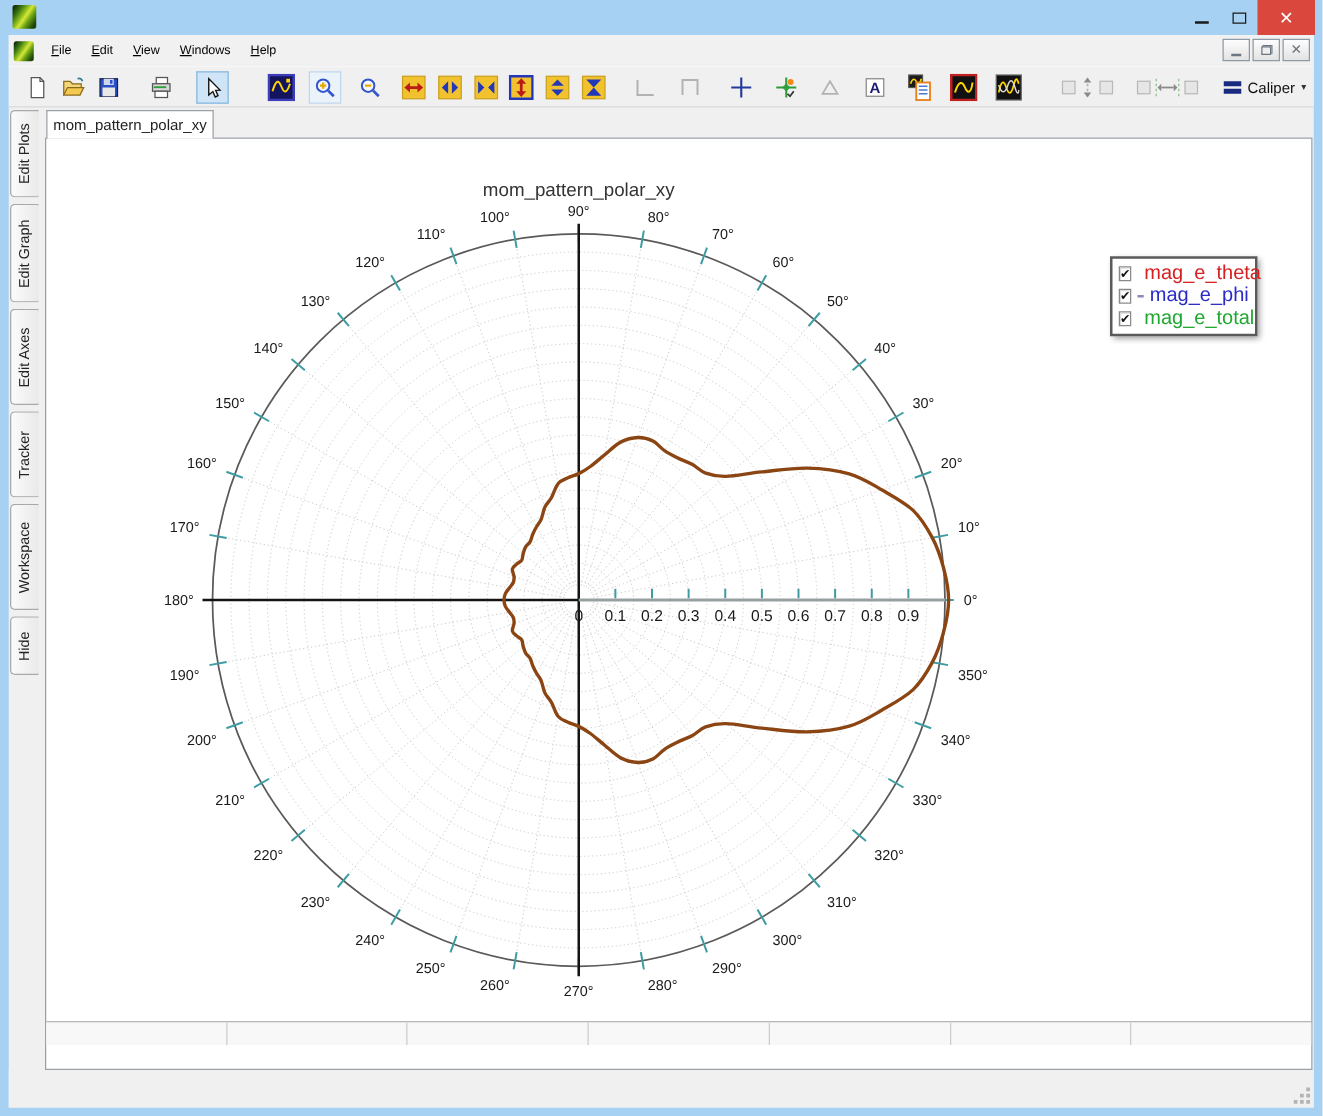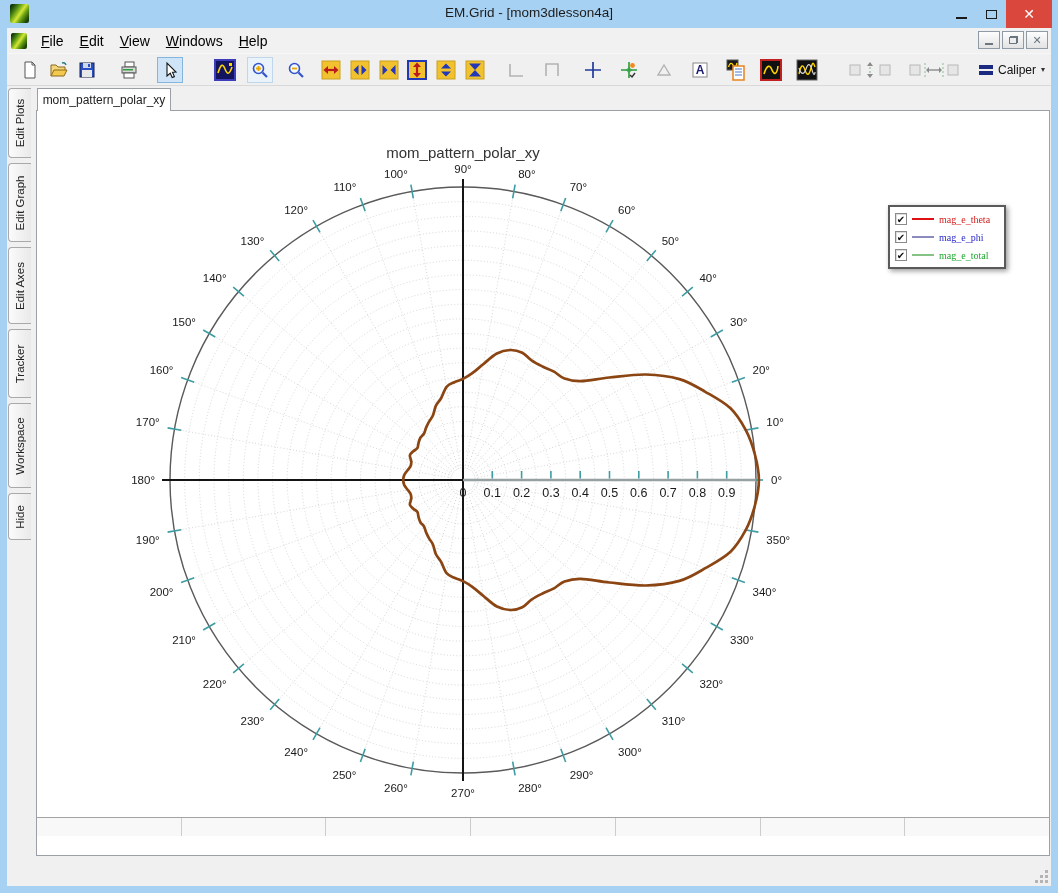--- a/index.html
+++ b/index.html
@@ -20,21 +20,21 @@
   #btn-close { width:46px; background:#d9473d; }
   #btn-close span { color:#fff; font-size:14px; line-height:1; }
 
   
   #inner { position:absolute; left:7px; top:28px; width:1044px; height:858px; background:#f0f0f0; }
 
   
   #menubar { position:absolute; left:0; top:0; width:100%; height:26px; background:#f1f1f1; display:flex; align-items:center; border-bottom:1px solid #f7f7f7; }
   #app-icon-mb { margin:0 6px 0 4px; }
   #app-icon-mb .app-logo { width:16px; height:16px; }
-  .menu-item { padding:4px 8px; font-size:14px; color:#000; }
+  .menu-item { padding:4px 8px; font-size:10px; color:#000; }
   .menu-item u { text-decoration:underline; }
   #mdi-controls { position:absolute; right:3px; top:3px; display:flex; gap:2px; }
   .mdi-btn { width:22px; height:18px; background:linear-gradient(#fdfdfd,#e3e3e3); border:1px solid #8e9aa5; display:flex; align-items:center; justify-content:center; }
   .mdi-glyph-min { width:8px; height:2px; background:#6b7680; margin-top:7px; }
   .mdi-glyph-restore { position:relative; width:9px; height:8px; }
   .mdi-glyph-restore::before { content:""; position:absolute; right:0; top:0; width:6px; height:5px; border:1.4px solid #6b7680; }
   .mdi-glyph-restore::after { content:""; position:absolute; left:0; bottom:0; width:6px; height:5px; border:1.4px solid #6b7680; background:#eee; }
   .mdi-glyph-close { color:#6b7680; font-size:11px; font-weight:bold; line-height:1; }
 
   
@@ -64,21 +64,21 @@
   #doc-tab { position:absolute; left:1px; top:0; width:134px; height:23px; background:#fff; border:1px solid #9aa0a5; border-bottom:none; font-size:12px; color:#222; text-align:center; padding-top:4px; z-index:2; }
   #panel { position:absolute; left:0; top:22px; width:1014px; height:746px; background:#fff; border:1px solid #9aa0a5; }
   #chart-wrap { position:absolute; left:0; top:0; width:1012px; height:706px; }
   #chart-title { position:absolute; left:0; top:33px; width:852px; text-align:center; font-size:15px; color:#333; }
 
   
   #legend { position:absolute; left:851px; top:94px; width:118px; background:#fff; border:2px solid #5a5a5a; box-shadow:2px 2px 5px rgba(0,0,0,.4); padding:3px 5px; }
   .lg-row { display:flex; align-items:center; height:18px; gap:5px; }
   .lg-cb { width:12px; height:12px; border:1px solid #8a8a8a; background:#fff; font-size:10px; line-height:11px; text-align:center; color:#111; box-shadow:inset 1px 1px 0 #ddd; }
   .lg-line { width:22px; height:2px; }
-  .lg-label { font-size:10px;font-family:Liberation Serif, serif; }
+  .lg-label { font-size:16px; }
 
   
   #readout { position:absolute; left:0; top:706px; width:1012px; height:38px; border-top:1px solid #a3a3a3; }
   #readout-headers { display:flex; height:19px; background:#ececec; border-bottom:1px solid #dcdcdc; }
   #readout-values { display:flex; height:18px; background:#f8f8f8; }
   .ro-h { flex:1; text-align:center; font-size:12px; color:#111; padding-top:2px; }
   .ro-v { flex:1; border-left:1px solid #cccccc; }
   .ro-v:first-child { border-left:none; }
 
   
@@ -90,21 +90,20 @@
 </style>
 </head>
 <body>
 
 <div id="win">
 
   <div id="titlebar">
     <div id="app-icon-tb">
         <div class="app-logo"></div>
       </div>
-    <div id="title-text">EM.Grid - [mom3dlesson4a]</div>
     <div id="win-controls">
       <div class="wbtn" id="btn-min">
           <div class="bar"></div>
         </div>
       <div class="wbtn" id="btn-max">
           <div class="box"></div>
         </div>
       <div class="wbtn" id="btn-close">
           <span>✕</span>
         </div>

